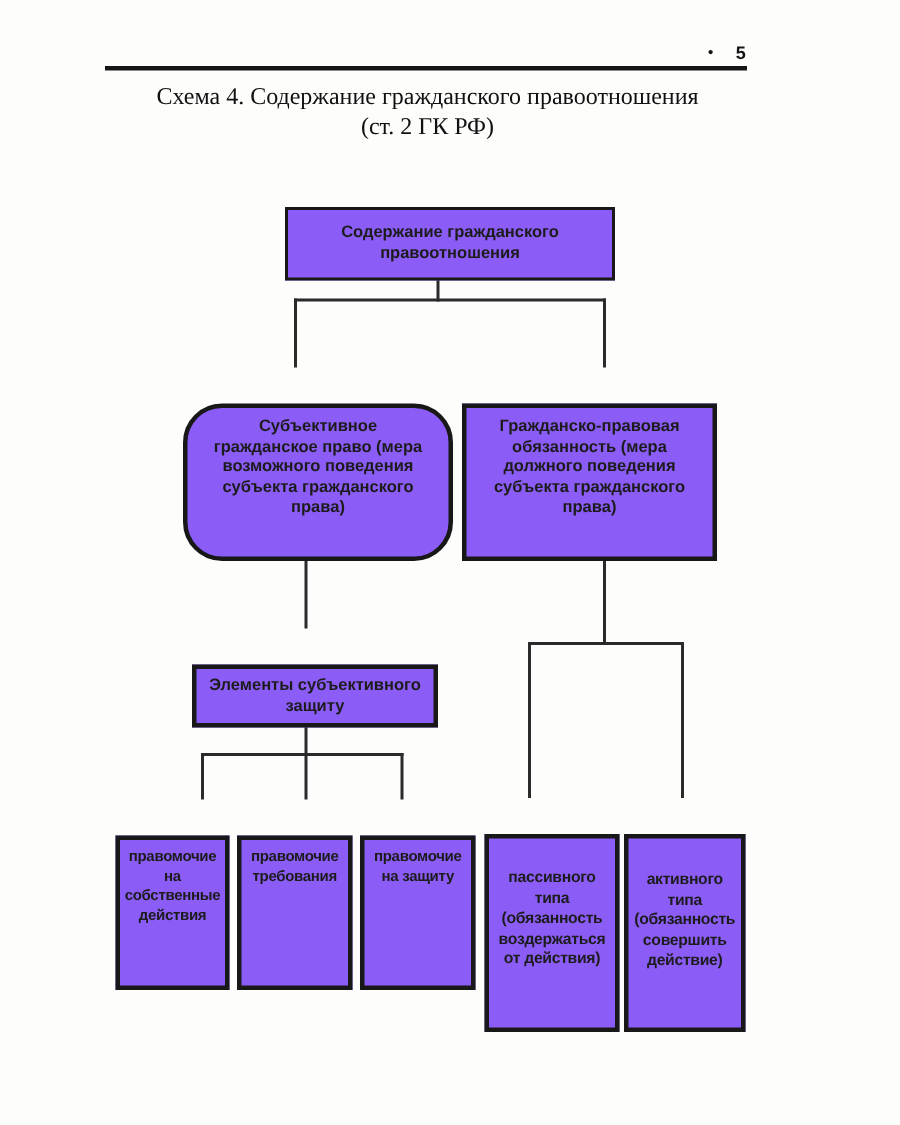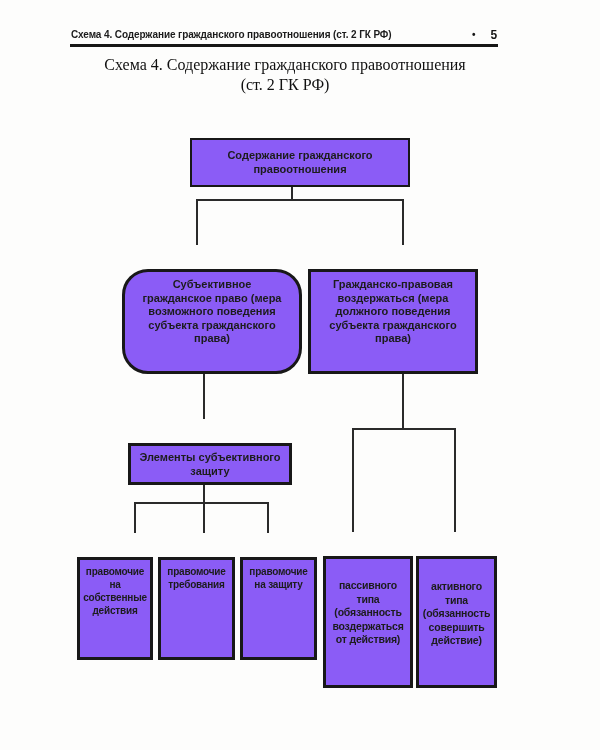--- a/index.html
+++ b/index.html
@@ -45,21 +45,20 @@
   .b-act{left:416px;top:530px;width:81px;height:132px;font-size:10.5px;line-height:13.5px;padding-top:21px;letter-spacing:-0.2px;}
   
   .ln{position:absolute;background:#2a2a2a;}
 </style>
 </head>
 <body>
 
 <div class="page">
 
   <div class="runhead">
-    <span>Схема 4. Содержание гражданского правоотношения (ст. 2 ГК РФ)</span>
     <span class="pagenum"><span class="bullet">•</span><span>5</span></span>
   </div>
   <div class="headrule"></div>
 
   <div class="title">
     <div>Схема 4. Содержание гражданского правоотношения</div>
     <div>(ст. 2 ГК РФ)</div>
   </div>
 
   <div class="ln" style="left:291px;top:159px;width:2px;height:42px;"></div>
@@ -78,21 +77,21 @@
 
   <div class="box b-root vcenter">Содержание гражданского
 правоотношения</div>
 
   <div class="box b-subj toppad">Субъективное
 гражданское право (мера
 возможного поведения
 субъекта гражданского
 права)</div>
   <div class="box b-duty toppad">Гражданско-правовая
-воздержаться (мера
+обязанность (мера
 должного поведения
 субъекта гражданского
 права)</div>
 
   <div class="box b-elem vcenter">Элементы субъективного
 защиту</div>
 
   <div class="box b-e1">правомочие
 на
 собственные

